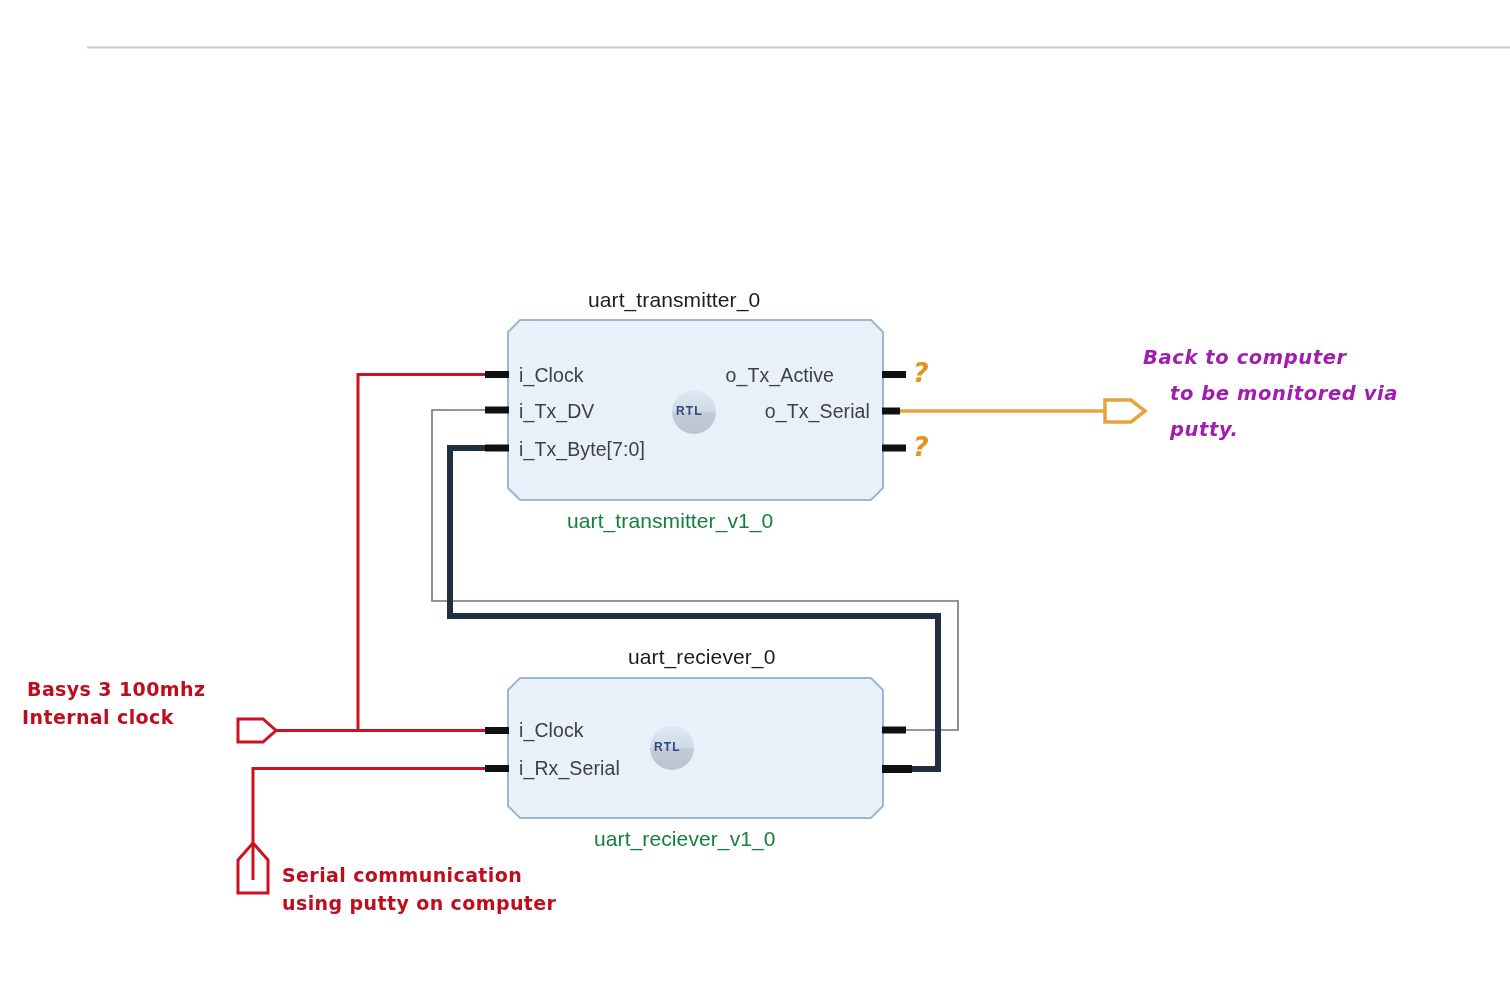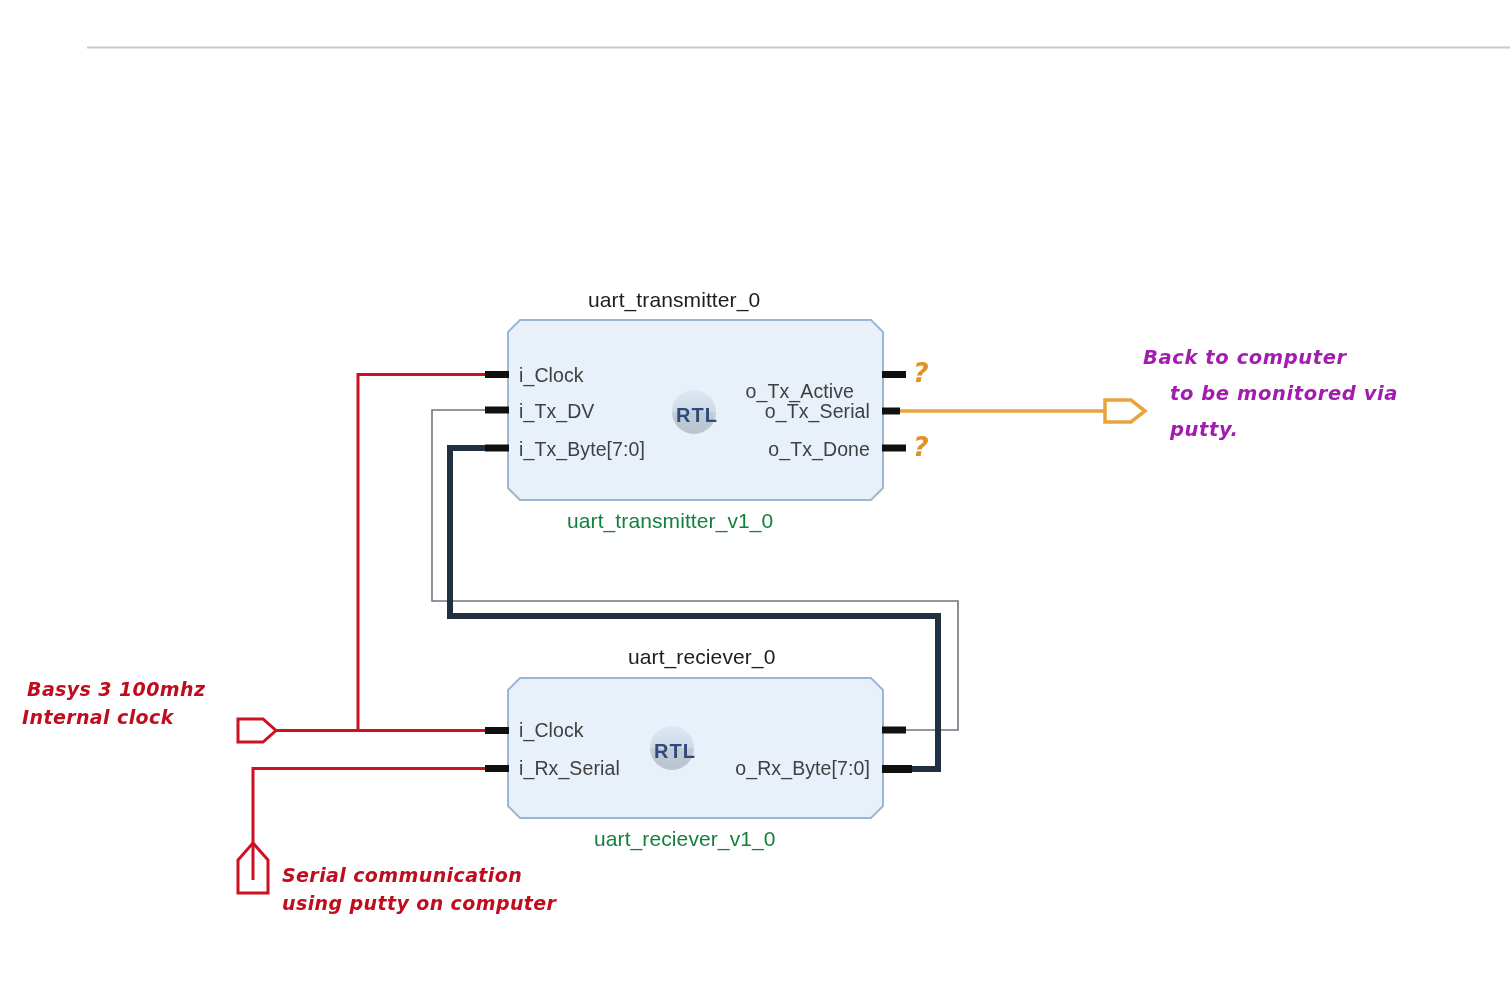--- a/index.html
+++ b/index.html
@@ -21,28 +21,28 @@
   }
   .block-sub{
     font-size:21px;color:#15803d;letter-spacing:.1px;
   }
   .pin{
     font-size:19.5px;color:#404040;letter-spacing:.1px;
   }
   .pin.out{text-align:right;}
 
   .rtl-text{
-    font-size:20px;font-weight:bold;color:#2d4a7a;
+    font-size:12px;font-weight:bold;color:#2d4a7a;
     letter-spacing:1.1px;
   }
 
   .hand-red{
     font-family:"DejaVu Sans", sans-serif;
     font-size:19px;color:#c00d1e;
-    font-style:italic;font-weight:600;
+    font-weight:600;
     letter-spacing:.4px;line-height:27px;
   }
   .hand-orange{
     font-family:"DejaVu Sans", sans-serif;
     font-size:19.5px;color:#a21caf;
     font-style:italic;font-weight:600;
     letter-spacing:.6px;line-height:36px;
   }
   .qmark{
     font-family:"DejaVu Sans", sans-serif;
@@ -118,34 +118,32 @@
       <circle cx="672" cy="748" r="22" fill="url(#rtlGrad)"></circle>
     </g>
   </svg>
 
   <div class="lbl block-title" style="left:588px;top:288px;">uart_transmitter_0</div>
 
   <div class="lbl pin" style="left:519px;top:364px;">i_Clock</div>
   <div class="lbl pin" style="left:519px;top:400px;">i_Tx_DV</div>
   <div class="lbl pin" style="left:519px;top:438px;">i_Tx_Byte[7:0]</div>
 
-  <div class="lbl pin out" style="left:584px;top:364px;width:270px;margin-top:16px;">o_Tx_Active</div>
+  <div class="lbl pin out" style="left:564px;top:364px;width:270px;">o_Tx_Active</div>
   <div class="lbl pin out" style="left:600px;top:400px;width:270px;">o_Tx_Serial</div>
-  <div class="lbl pin out" style="left:600px;top:438px;width:270px;">o_Tx_Done</div>
 
   <div class="lbl rtl-text" style="left:676px;top:404px;">RTL</div>
 
   <div class="lbl block-sub" style="left:567px;top:509px;">uart_transmitter_v1_0</div>
 
   <div class="lbl block-title" style="left:628px;top:645px;">uart_reciever_0</div>
 
   <div class="lbl pin" style="left:519px;top:719px;">i_Clock</div>
   <div class="lbl pin" style="left:519px;top:757px;">i_Rx_Serial</div>
 
-  <div class="lbl pin out" style="left:600px;top:757px;width:270px;">o_Rx_Byte[7:0]</div>
 
   <div class="lbl rtl-text" style="left:654px;top:740px;">RTL</div>
 
   <div class="lbl block-sub" style="left:586px;top:827px;margin-left:8px;">uart_reciever_v1_0</div>
 
   <div class="lbl qmark" style="left:913px;top:357px;">?</div>
   <div class="lbl qmark" style="left:913px;top:431px;">?</div>
 
   <div class="lbl hand-orange" style="left:1143px;top:340px;">Back to computer</div>
   <div class="lbl hand-orange" style="left:1170px;top:376px;">to be monitored via</div>

